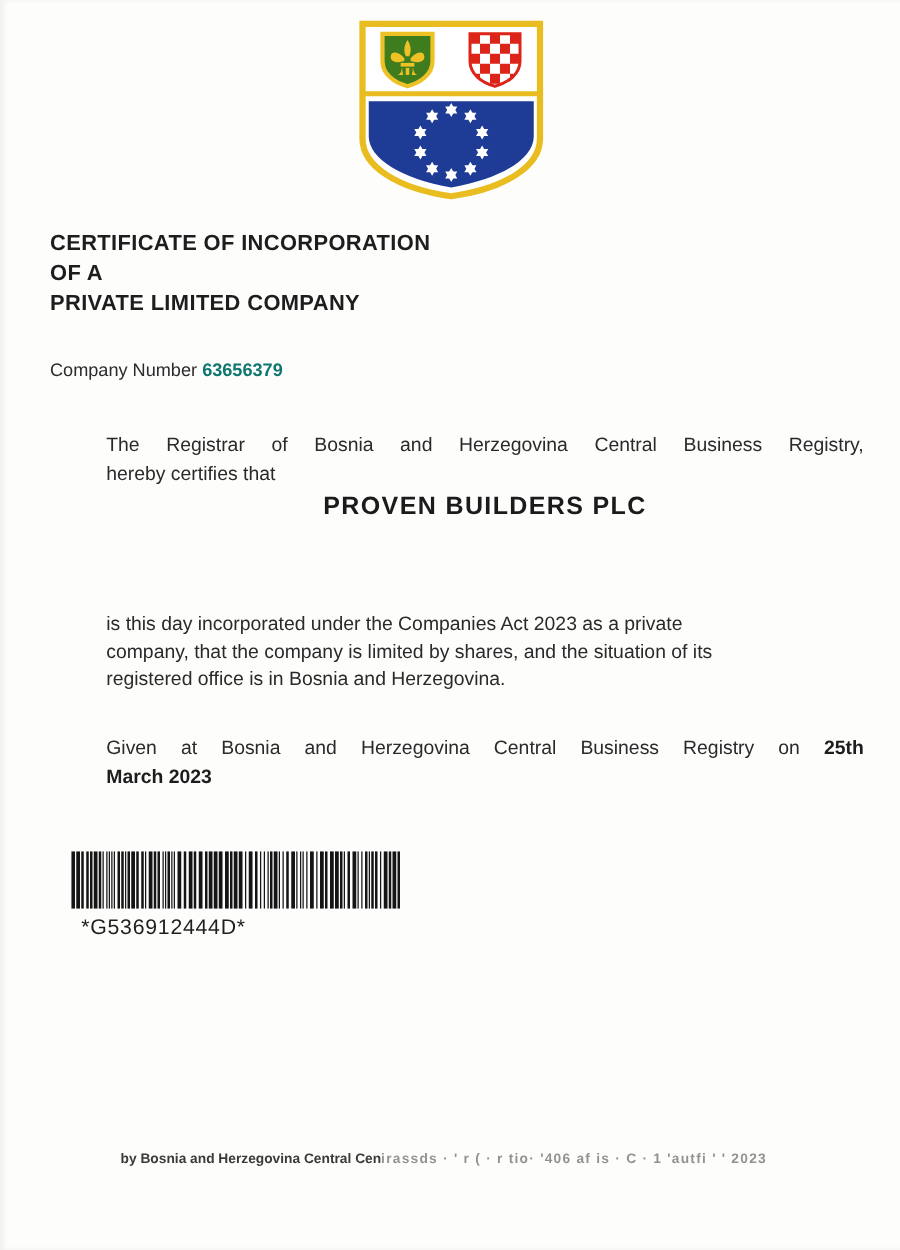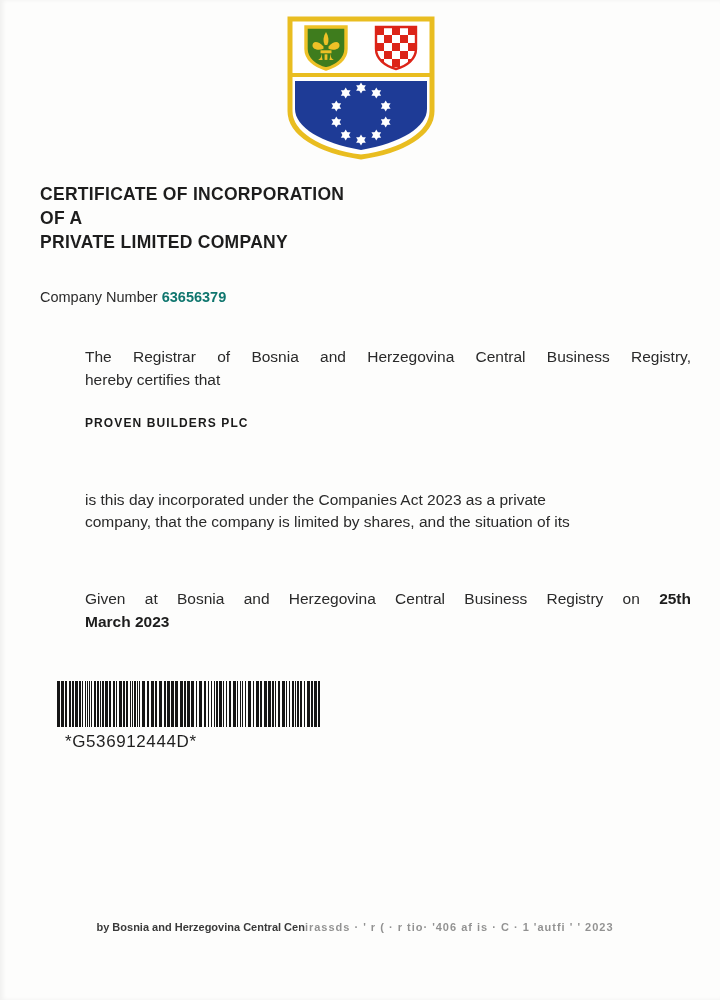--- a/index.html
+++ b/index.html
@@ -10,21 +10,21 @@
     box-shadow:inset 3px 0 4px rgba(0,0,0,0.05);
   }
   .coat{position:absolute;left:284px;top:14px;width:154px;height:147px;}
   .center-col{position:absolute;left:40px;width:606px;}
   .title-block{top:182px;font-weight:bold;font-size:17.5px;line-height:24px;letter-spacing:0.3px;color:#1d1d1d;}
   .company-number{top:289px;font-size:14.5px;color:#2b2b2b;}
   .company-number b{color:#0f766e;}
   .body-col{position:absolute;left:57px;width:606px;font-size:15.5px;color:#2a2a2a;margin-left:28px;}
   .para1{top:345px;line-height:23px;}
   .justify-last{text-align:justify;text-align-last:justify;}
-  .company-name{top:416px;font-size:12px;font-weight:bold;letter-spacing:1.1px;color:#1b1b1b;}
+  .company-name{top:394px;font-size:20px;font-weight:bold;letter-spacing:1.1px;color:#1b1b1b;text-align:center;}
   .para2{top:489px;line-height:22px;}
   .para3{top:588px;line-height:22.5px;}
   .b{font-weight:bold;color:#1d1d1d;}
   .barcode{
     position:absolute;left:57px;top:681px;width:268px;height:46px;
     white-space:nowrap;overflow:hidden;font-size:0;line-height:0;
   }
   .barcode-label{position:absolute;left:65px;top:732px;font-size:17px;letter-spacing:0.6px;color:#1f1f1f;}
   .footer{
     position:absolute;left:30px;top:919px;width:650px;text-align:center;
@@ -121,20 +121,21 @@
   <div class="body-col para1">
     <div class="justify-last">The Registrar of Bosnia and Herzegovina Central Business Registry,</div>
     <div>hereby certifies that</div>
   </div>
 
   <div class="body-col company-name">PROVEN BUILDERS PLC</div>
 
   <div class="body-col para2">
     <div>is this day incorporated under the Companies Act 2023 as a private</div>
     <div>company, that the company is limited by shares, and the situation of its</div>
+    <div>registered office is in Bosnia and Herzegovina.</div>
   </div>
 
   <div class="body-col para3">
     <div class="justify-last"><span>Given at Bosnia and Herzegovina Central Business Registry on</span> <span class="b">25th</span></div>
     <div class="b">March 2023</div>
   </div>
 
   <div class="barcode"><span style="display:inline-block;width:3px;height:46px;background:#151515;margin-right:1px"></span><span style="display:inline-block;width:3px;height:46px;background:#151515;margin-right:1px"></span><span style="display:inline-block;width:2px;height:46px;background:#151515;margin-right:2px"></span><span style="display:inline-block;width:2px;height:46px;background:#151515;margin-right:1px"></span><span style="display:inline-block;width:2px;height:46px;background:#151515;margin-right:1px"></span><span style="display:inline-block;width:3px;height:46px;background:#151515;margin-right:1px"></span><span style="display:inline-block;width:2px;height:46px;background:#151515;margin-right:1px"></span><span style="display:inline-block;width:1px;height:46px;background:#151515;margin-right:2px"></span><span style="display:inline-block;width:1px;height:46px;background:#151515;margin-right:1px"></span><span style="display:inline-block;width:1px;height:46px;background:#151515;margin-right:1px"></span><span style="display:inline-block;width:1px;height:46px;background:#151515;margin-right:1px"></span><span style="display:inline-block;width:1px;height:46px;background:#151515;margin-right:2px"></span><span style="display:inline-block;width:2px;height:46px;background:#151515;margin-right:1px"></span><span style="display:inline-block;width:2px;height:46px;background:#151515;margin-right:1px"></span><span style="display:inline-block;width:1px;height:46px;background:#151515;margin-right:1px"></span><span style="display:inline-block;width:2px;height:46px;background:#151515;margin-right:1px"></span><span style="display:inline-block;width:3px;height:46px;background:#151515;margin-right:1px"></span><span style="display:inline-block;width:2px;height:46px;background:#151515;margin-right:2px"></span><span style="display:inline-block;width:2px;height:46px;background:#151515;margin-right:1px"></span><span style="display:inline-block;width:1px;height:46px;background:#151515;margin-right:2px"></span><span style="display:inline-block;width:3px;height:46px;background:#151515;margin-right:1px"></span><span style="display:inline-block;width:2px;height:46px;background:#151515;margin-right:1px"></span><span style="display:inline-block;width:2px;height:46px;background:#151515;margin-right:2px"></span><span style="display:inline-block;width:1px;height:46px;background:#151515;margin-right:1px"></span><span style="display:inline-block;width:1px;height:46px;background:#151515;margin-right:1px"></span><span style="display:inline-block;width:2px;height:46px;background:#151515;margin-right:1px"></span><span style="display:inline-block;width:1px;height:46px;background:#151515;margin-right:1px"></span><span style="display:inline-block;width:1px;height:46px;background:#151515;margin-right:2px"></span><span style="display:inline-block;width:3px;height:46px;background:#151515;margin-right:2px"></span><span style="display:inline-block;width:2px;height:46px;background:#151515;margin-right:2px"></span><span style="display:inline-block;width:3px;height:46px;background:#151515;margin-right:1px"></span><span style="display:inline-block;width:2px;height:46px;background:#151515;margin-right:2px"></span><span style="display:inline-block;width:3px;height:46px;background:#151515;margin-right:2px"></span><span style="display:inline-block;width:2px;height:46px;background:#151515;margin-right:1px"></span><span style="display:inline-block;width:3px;height:46px;background:#151515;margin-right:1px"></span><span style="display:inline-block;width:3px;height:46px;background:#151515;margin-right:1px"></span><span style="display:inline-block;width:3px;height:46px;background:#151515;margin-right:2px"></span><span style="display:inline-block;width:3px;height:46px;background:#151515;margin-right:1px"></span><span style="display:inline-block;width:2px;height:46px;background:#151515;margin-right:1px"></span><span style="display:inline-block;width:3px;height:46px;background:#151515;margin-right:1px"></span><span style="display:inline-block;width:3px;height:46px;background:#151515;margin-right:2px"></span><span style="display:inline-block;width:1px;height:46px;background:#151515;margin-right:2px"></span><span style="display:inline-block;width:3px;height:46px;background:#151515;margin-right:2px"></span><span style="display:inline-block;width:2px;height:46px;background:#151515;margin-right:2px"></span><span style="display:inline-block;width:1px;height:46px;background:#151515;margin-right:2px"></span><span style="display:inline-block;width:1px;height:46px;background:#151515;margin-right:2px"></span><span style="display:inline-block;width:1px;height:46px;background:#151515;margin-right:1px"></span><span style="display:inline-block;width:2px;height:46px;background:#151515;margin-right:1px"></span><span style="display:inline-block;width:3px;height:46px;background:#151515;margin-right:1px"></span><span style="display:inline-block;width:1px;height:46px;background:#151515;margin-right:2px"></span><span style="display:inline-block;width:1px;height:46px;background:#151515;margin-right:2px"></span><span style="display:inline-block;width:2px;height:46px;background:#151515;margin-right:2px"></span><span style="display:inline-block;width:3px;height:46px;background:#151515;margin-right:1px"></span><span style="display:inline-block;width:1px;height:46px;background:#151515;margin-right:2px"></span><span style="display:inline-block;width:1px;height:46px;background:#151515;margin-right:1px"></span><span style="display:inline-block;width:1px;height:46px;background:#151515;margin-right:2px"></span><span style="display:inline-block;width:1px;height:46px;background:#151515;margin-right:2px"></span><span style="display:inline-block;width:3px;height:46px;background:#151515;margin-right:2px"></span><span style="display:inline-block;width:1px;height:46px;background:#151515;margin-right:2px"></span><span style="display:inline-block;width:3px;height:46px;background:#151515;margin-right:1px"></span><span style="display:inline-block;width:2px;height:46px;background:#151515;margin-right:2px"></span><span style="display:inline-block;width:3px;height:46px;background:#151515;margin-right:1px"></span><span style="display:inline-block;width:3px;height:46px;background:#151515;margin-right:1px"></span><span style="display:inline-block;width:2px;height:46px;background:#151515;margin-right:1px"></span><span style="display:inline-block;width:1px;height:46px;background:#151515;margin-right:2px"></span><span style="display:inline-block;width:2px;height:46px;background:#151515;margin-right:2px"></span><span style="display:inline-block;width:3px;height:46px;background:#151515;margin-right:1px"></span><span style="display:inline-block;width:1px;height:46px;background:#151515;margin-right:2px"></span><span style="display:inline-block;width:1px;height:46px;background:#151515;margin-right:2px"></span><span style="display:inline-block;width:2px;height:46px;background:#151515;margin-right:1px"></span><span style="display:inline-block;width:1px;height:46px;background:#151515;margin-right:1px"></span><span style="display:inline-block;width:2px;height:46px;background:#151515;margin-right:1px"></span><span style="display:inline-block;width:2px;height:46px;background:#151515;margin-right:2px"></span><span style="display:inline-block;width:1px;height:46px;background:#151515;margin-right:2px"></span><span style="display:inline-block;width:3px;height:46px;background:#151515;margin-right:1px"></span><span style="display:inline-block;width:2px;height:46px;background:#151515;margin-right:1px"></span><span style="display:inline-block;width:3px;height:46px;background:#151515;margin-right:1px"></span><span style="display:inline-block;width:2px;height:46px;background:#151515;margin-right:2px"></span></div>
   <div class="barcode-label">*G536912444D*</div>
 

